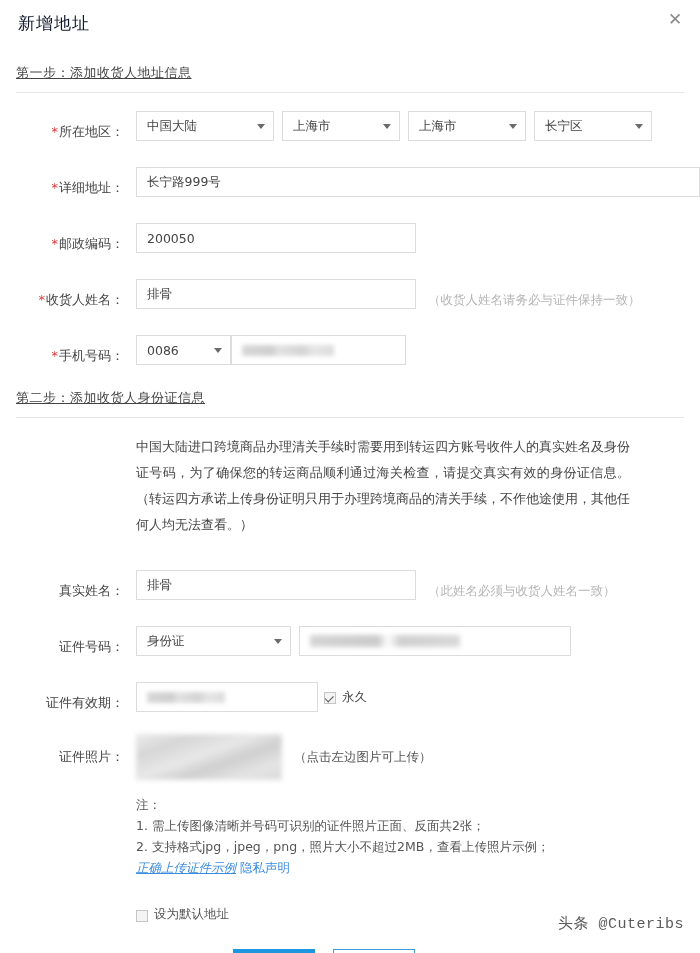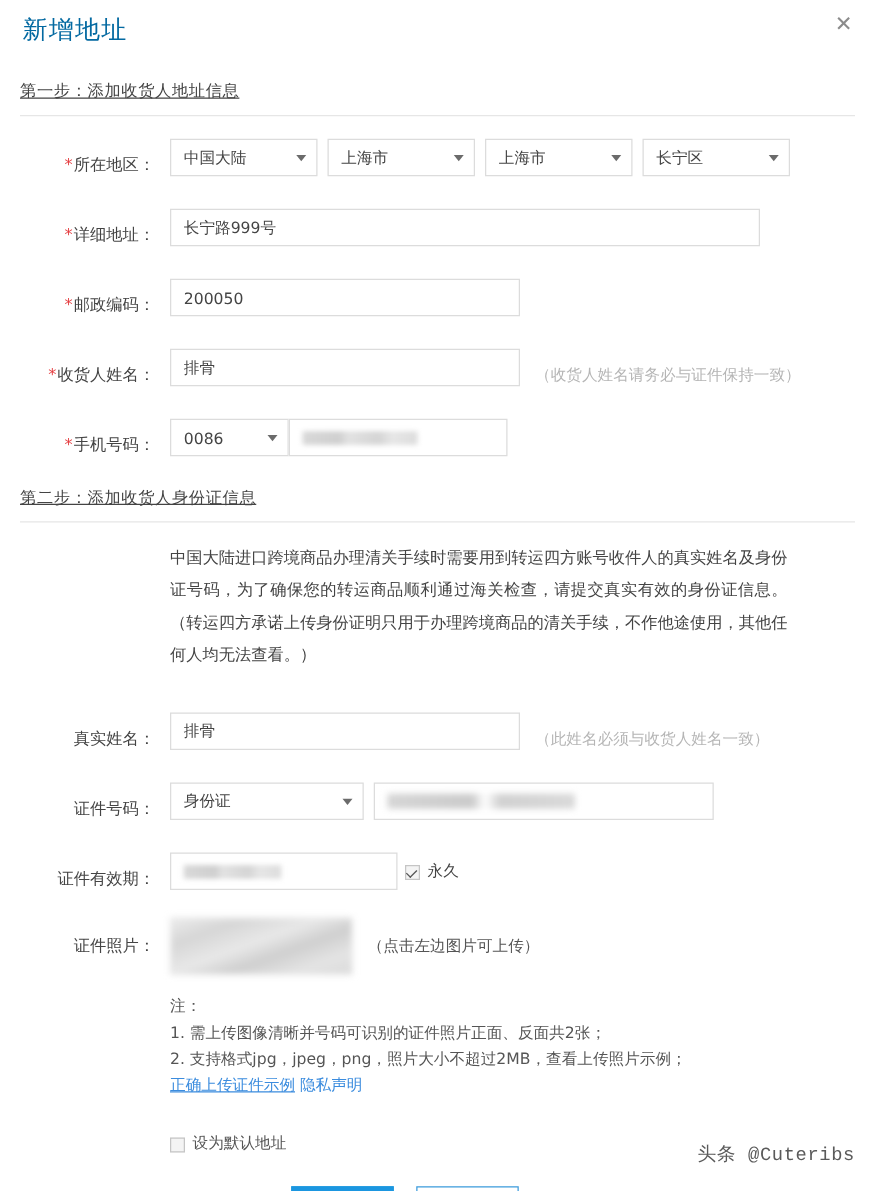--- a/index.html
+++ b/index.html
@@ -18,22 +18,22 @@
 
   
   .dlg-header {
     position: relative;
     height: 46px;
     padding: 0 18px;
     display: flex;
     align-items: center;
   }
   .dlg-title {
-    font-size: 20px;
-    color: #0369a1;
+    font-size: 17px;
+    color: #0f172a;
     letter-spacing: 1px;
   }
   .close-btn {
     position: absolute;
     right: 14px; top: 8px;
     width: 22px; height: 22px;
     display: flex; align-items: center; justify-content: center;
     color: #8c8c8c;
     font-size: 17px;
     line-height: 1;
@@ -144,21 +144,21 @@
     margin-left: 136px;
     margin-top: 14px;
     font-size: 12.5px;
     line-height: 21px;
     color: #555;
   }
   .notes .lnk {
     color: #3b8cde;
     cursor: pointer;
   }
-  .notes .lnk.u { text-decoration: underline; }
+  .notes .lnk.u { text-decoration: underline; font-style: italic; }
 
   
   .cbx {
     width: 12px; height: 12px;
     border: 1px solid #c5c5c5;
     background: #f4f4f4;
     display: inline-flex;
     align-items: center;
     justify-content: center;
     flex: none;
@@ -230,21 +230,21 @@
 </div>
 
 <div class="step-head">第一步：添加收货人地址信息</div>
 <div class="divider"></div>
 
 <div class="form-area">
 
   <div class="row">
     <div class="label"><span class="req">*</span><span>所在地区：</span></div>
     <div class="ctl-wrap">
-      <div class="sel" style="width:118px">
+      <div class="sel" style="width:138px">
         <span>中国大陆</span>
         <span class="caret"></span>
       </div>
       <div class="gap"></div>
       <div class="sel" style="width:118px">
         <span>上海市</span>
         <span class="caret"></span>
       </div>
       <div class="gap"></div>
       <div class="sel" style="width:118px">
@@ -254,21 +254,21 @@
       <div class="gap"></div>
       <div class="sel" style="width:118px">
         <span>长宁区</span>
         <span class="caret"></span>
       </div>
     </div>
   </div>
 
   <div class="row">
     <div class="label"><span class="req">*</span><span>详细地址：</span></div>
-    <div class="inp" style="width:472px">
+    <div class="inp" style="width:564px">
       <span>长宁路999号</span>
     </div>
   </div>
 
   <div class="row">
     <div class="label"><span class="req">*</span><span>邮政编码：</span></div>
     <div class="inp" style="width:280px">
       <span>200050</span>
     </div>
   </div>

